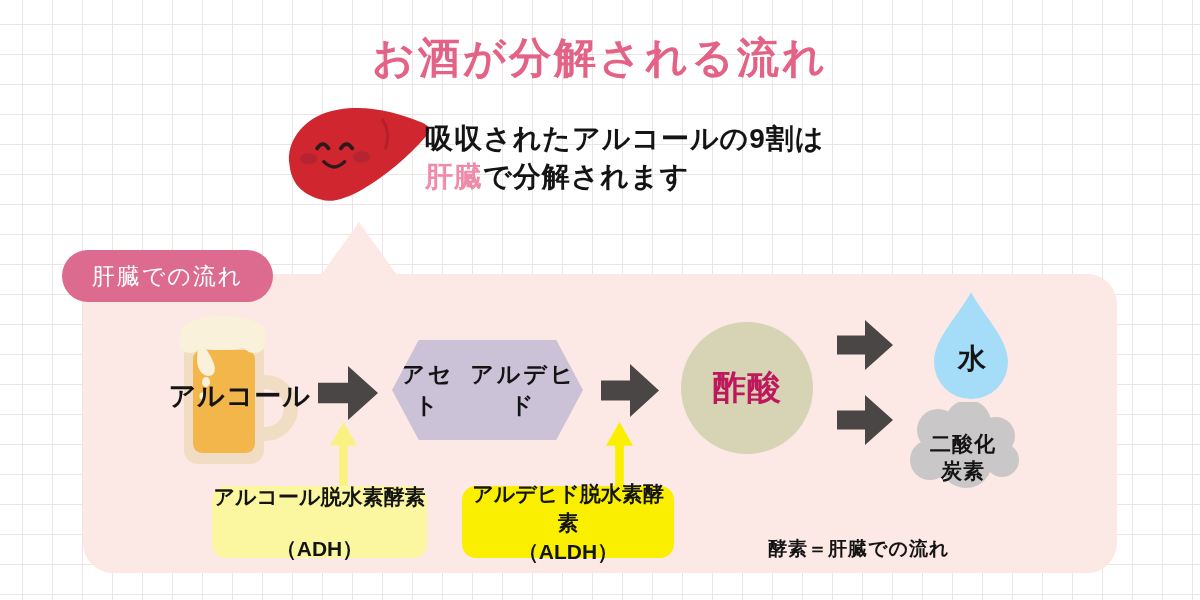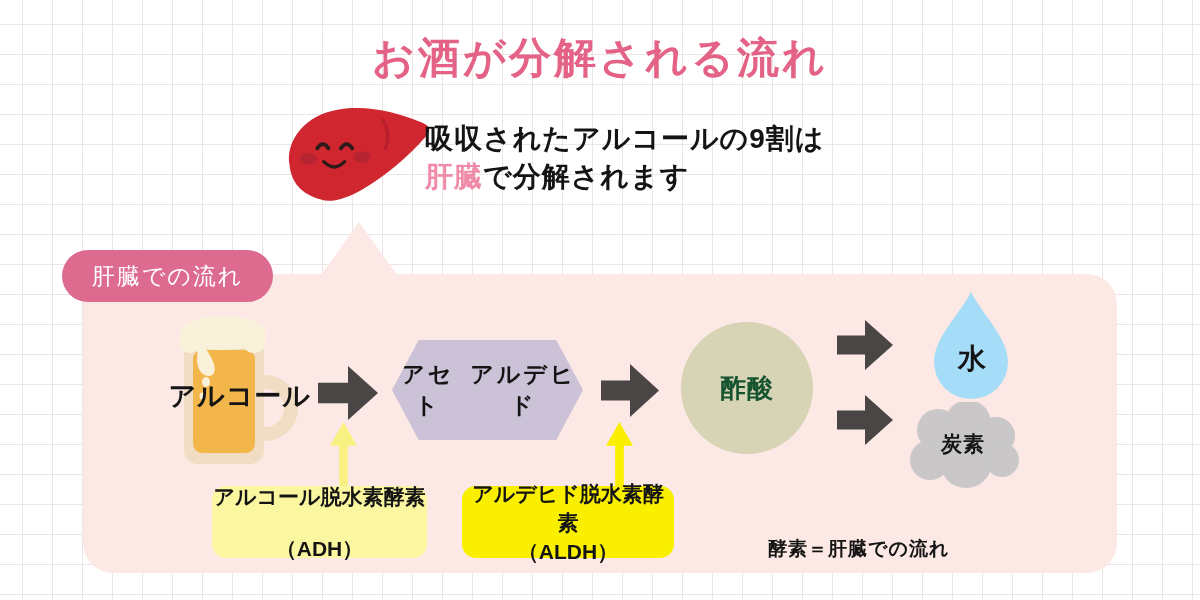--- a/index.html
+++ b/index.html
@@ -70,21 +70,21 @@
     clip-path: polygon(0% 50%, 14% 0%, 86% 0%, 100% 50%, 86% 100%, 14% 100%);
     display: flex; align-items: center; justify-content: center;
     font-size: 23px; font-weight: bold; color: #141414;
     line-height: 31px; letter-spacing: 3px; text-align: center;
   }
 
   .circle {
     left: 681px; top: 322px; width: 132px; height: 132px;
     background: #d7d4b6; border-radius: 50%;
     display: flex; align-items: center; justify-content: center;
-    font-size: 26px; font-weight: bold; color: #14532d; letter-spacing: 1px;
+    font-size: 34px; font-weight: bold; color: #be185d; letter-spacing: 1px;
   }
 
   .water-label {
     left: 933px; top: 340px; width: 78px;
     text-align: center; font-size: 28px; font-weight: bold; color: #141414;
   }
   .co2-label {
     left: 903px; top: 430px; width: 120px;
     text-align: center; font-size: 21px; font-weight: bold; color: #141414;
     line-height: 27px; letter-spacing: 1px;
@@ -177,20 +177,21 @@
     <svg width="116" height="90" viewBox="0 0 116 90">
       <circle cx="32" cy="28" r="21" fill="#c9c7c7"></circle>
       <circle cx="62" cy="21" r="23" fill="#c9c7c7"></circle>
       <circle cx="90" cy="34" r="19" fill="#c9c7c7"></circle>
       <circle cx="96" cy="58" r="17" fill="#c9c7c7"></circle>
       <circle cx="60" cy="60" r="26" fill="#c9c7c7"></circle>
       <circle cx="24" cy="58" r="20" fill="#c9c7c7"></circle>
     </svg>
   </div>
   <div class="abs co2-label">
+    <div>二酸化</div>
     <div>炭素</div>
   </div>
 
   <div class="abs arrow-up" style="left:330px; top:422px; width:27px; height:66px; background:#f9f282;"></div>
   <div class="abs arrow-up" style="left:606px; top:422px; width:27px; height:66px; background:#fbef00;"></div>
 
   <div class="abs enzyme-box adh">
     <div>アルコール脱水素酵素</div>
     <div>（ADH）</div>
   </div>

